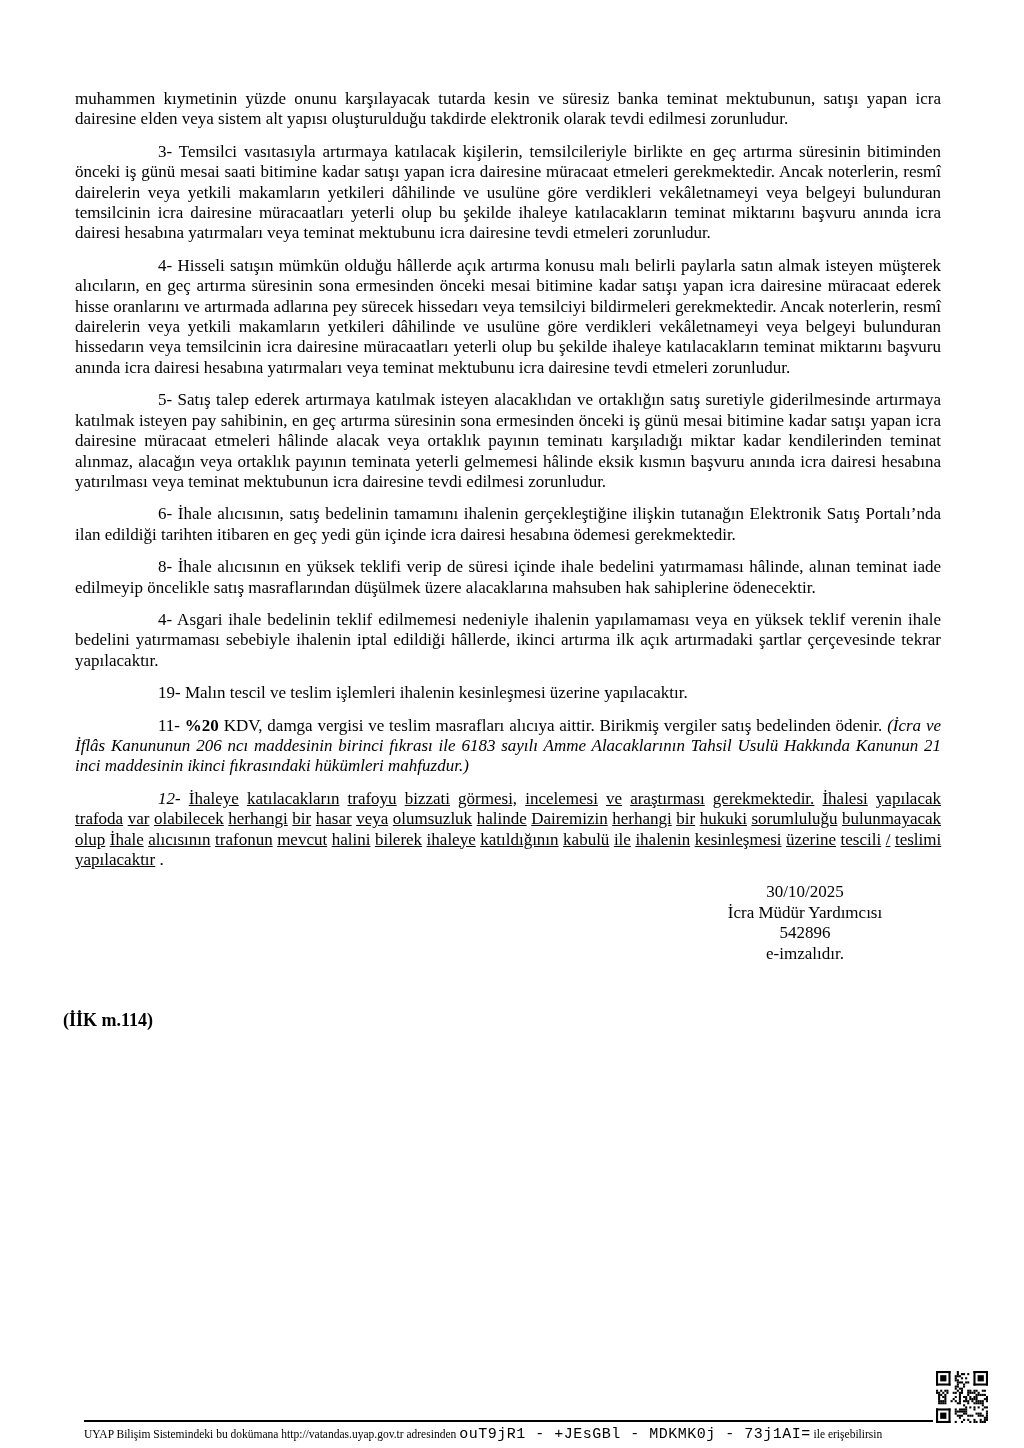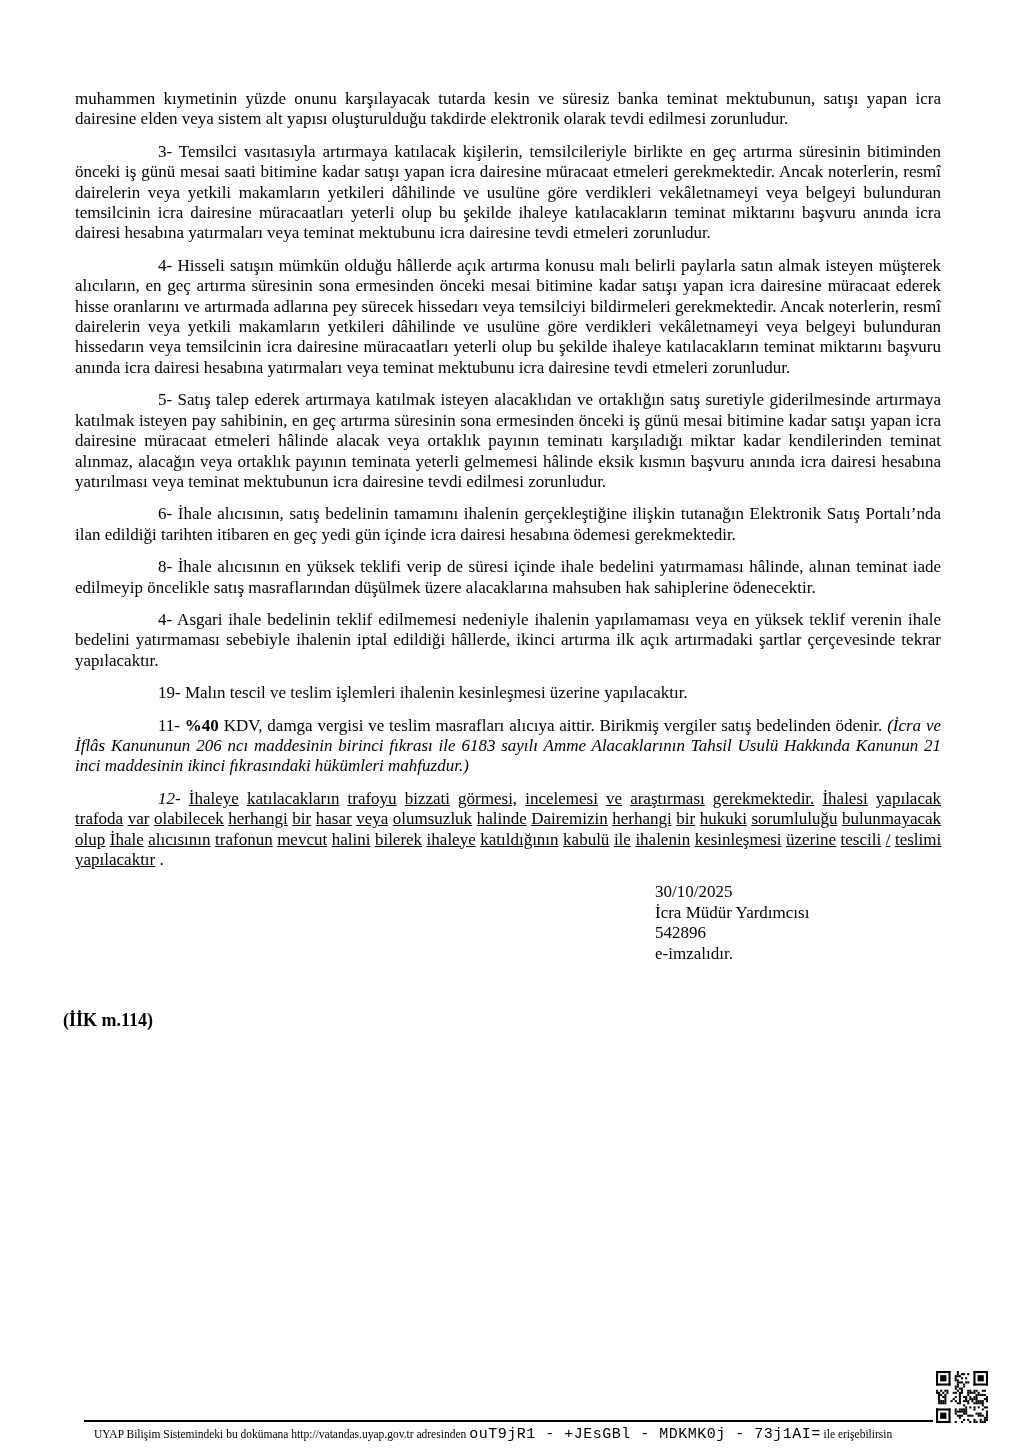--- a/index.html
+++ b/index.html
@@ -20,38 +20,38 @@
   }
   .content p.para { margin:12px; text-indent:83px; }
   .content p.para.noindent { text-indent:0; }
   .rb { font-weight:bold; }
   .ri { font-style:italic; }
   .uw { text-decoration:underline; }
   .signature {
     width:300px;
     margin-left:592px;
     margin-top:6px;
-    text-align:left;
+    text-align:center;
     font-size:17px; line-height:20.4px;
   }
   .note {
     margin-top:46px;
     font-weight:bold;
     font-size:18px;
     text-align:left;
     text-indent:0;
   }
   .footer-rule {
     position:absolute;
     left:84px; top:1420px; width:849px;
     border-top:2px solid #000;
   }
   .footer {
     position:absolute;
-    left:94px; top:1426px; width:900px;
+    left:84px; top:1426px; width:900px;
     font-size:11.5px;
     white-space:nowrap;
     color:#000;
   }
   .footer .code {
     font-family:"Liberation Mono", monospace;
     font-size:15px;
     letter-spacing:0.5px;
   }
   .qr {
@@ -69,21 +69,21 @@
   <div class="content">
     <div id="body-paragraphs">
         <p class="para noindent"><span>muhammen kıymetinin yüzde onunu karşılayacak tutarda kesin ve süresiz banka teminat mektubunun, satışı yapan icra dairesine elden veya sistem alt yapısı oluşturulduğu takdirde elektronik olarak tevdi edilmesi zorunludur.</span></p>
         <p class="para"><span>3- Temsilci vasıtasıyla artırmaya katılacak kişilerin, temsilcileriyle birlikte en geç artırma süresinin bitiminden önceki iş günü mesai saati bitimine kadar satışı yapan icra dairesine müracaat etmeleri gerekmektedir. Ancak noterlerin, resmî dairelerin veya yetkili makamların yetkileri dâhilinde ve usulüne göre verdikleri vekâletnameyi veya belgeyi bulunduran temsilcinin icra dairesine müracaatları yeterli olup bu şekilde ihaleye katılacakların teminat miktarını başvuru anında icra dairesi hesabına yatırmaları veya teminat mektubunu icra dairesine tevdi etmeleri zorunludur.</span></p>
         <p class="para"><span>4- Hisseli satışın mümkün olduğu hâllerde açık artırma konusu malı belirli paylarla satın almak isteyen müşterek alıcıların, en geç artırma süresinin sona ermesinden önceki mesai bitimine kadar satışı yapan icra dairesine müracaat ederek hisse oranlarını ve artırmada adlarına pey sürecek hissedarı veya temsilciyi bildirmeleri gerekmektedir. Ancak noterlerin, resmî dairelerin veya yetkili makamların yetkileri dâhilinde ve usulüne göre verdikleri vekâletnameyi veya belgeyi bulunduran hissedarın veya temsilcinin icra dairesine müracaatları yeterli olup bu şekilde ihaleye katılacakların teminat miktarını başvuru anında icra dairesi hesabına yatırmaları veya teminat mektubunu icra dairesine tevdi etmeleri zorunludur.</span></p>
         <p class="para"><span>5- Satış talep ederek artırmaya katılmak isteyen alacaklıdan ve ortaklığın satış suretiyle giderilmesinde artırmaya katılmak isteyen pay sahibinin, en geç artırma süresinin sona ermesinden önceki iş günü mesai bitimine kadar satışı yapan icra dairesine müracaat etmeleri hâlinde alacak veya ortaklık payının teminatı karşıladığı miktar kadar kendilerinden teminat alınmaz, alacağın veya ortaklık payının teminata yeterli gelmemesi hâlinde eksik kısmın başvuru anında icra dairesi hesabına yatırılması veya teminat mektubunun icra dairesine tevdi edilmesi zorunludur.</span></p>
         <p class="para"><span>6- İhale alıcısının, satış bedelinin tamamını ihalenin gerçekleştiğine ilişkin tutanağın Elektronik Satış Portalı’nda ilan edildiği tarihten itibaren en geç yedi gün içinde icra dairesi hesabına ödemesi gerekmektedir.</span></p>
         <p class="para"><span>8- İhale alıcısının en yüksek teklifi verip de süresi içinde ihale bedelini yatırmaması hâlinde, alınan teminat iade edilmeyip öncelikle satış masraflarından düşülmek üzere alacaklarına mahsuben hak sahiplerine ödenecektir.</span></p>
         <p class="para"><span>4- Asgari ihale bedelinin teklif edilmemesi nedeniyle ihalenin yapılamaması veya en yüksek teklif verenin ihale bedelini yatırmaması sebebiyle ihalenin iptal edildiği hâllerde, ikinci artırma ilk açık artırmadaki şartlar çerçevesinde tekrar yapılacaktır.</span></p>
         <p class="para"><span>19- Malın tescil ve teslim işlemleri ihalenin kesinleşmesi üzerine yapılacaktır.</span></p>
-        <p class="para"><span>11- </span><span class="rb">%40</span><span> KDV, damga vergisi ve teslim masrafları alıcıya aittir. Birikmiş vergiler satış bedelinden ödenir. </span><span class="ri">(İcra ve İflâs Kanununun 206 ncı maddesinin birinci fıkrası ile 6183 sayılı Amme Alacaklarının Tahsil Usulü Hakkında Kanunun 21 inci maddesinin ikinci fıkrasındaki hükümleri mahfuzdur.)</span></p>
+        <p class="para"><span>11- </span><span class="rb">%20</span><span> KDV, damga vergisi ve teslim masrafları alıcıya aittir. Birikmiş vergiler satış bedelinden ödenir. </span><span class="ri">(İcra ve İflâs Kanununun 206 ncı maddesinin birinci fıkrası ile 6183 sayılı Amme Alacaklarının Tahsil Usulü Hakkında Kanunun 21 inci maddesinin ikinci fıkrasındaki hükümleri mahfuzdur.)</span></p>
         <p class="para"><span class="ri">12- </span><span class="uw">İhaleye</span> <span class="uw">katılacakların</span> <span class="uw">trafoyu</span> <span class="uw">bizzati</span> <span class="uw">görmesi,</span> <span class="uw">incelemesi</span> <span class="uw">ve</span> <span class="uw">araştırması</span> <span class="uw">gerekmektedir.</span> <span class="uw">İhalesi</span> <span class="uw">yapılacak</span> <span class="uw">trafoda</span> <span class="uw">var</span> <span class="uw">olabilecek</span> <span class="uw">herhangi</span> <span class="uw">bir</span> <span class="uw">hasar</span> <span class="uw">veya</span> <span class="uw">olumsuzluk</span> <span class="uw">halinde</span> <span class="uw">Dairemizin</span> <span class="uw">herhangi</span> <span class="uw">bir</span> <span class="uw">hukuki</span> <span class="uw">sorumluluğu</span> <span class="uw">bulunmayacak</span> <span class="uw">olup</span> <span class="uw">İhale</span> <span class="uw">alıcısının</span> <span class="uw">trafonun</span> <span class="uw">mevcut</span> <span class="uw">halini</span> <span class="uw">bilerek</span> <span class="uw">ihaleye</span> <span class="uw">katıldığının</span> <span class="uw">kabulü</span> <span class="uw">ile</span> <span class="uw">ihalenin</span> <span class="uw">kesinleşmesi</span> <span class="uw">üzerine</span> <span class="uw">tescili</span> <span class="uw">/</span> <span class="uw">teslimi</span> <span class="uw">yapılacaktır</span><span> .</span></p>
       </div>
 
     <div class="signature">
       <div>30/10/2025</div>
       <div>İcra Müdür Yardımcısı</div>
       <div>542896</div>
       <div>e-imzalıdır.</div>
     </div>
 

